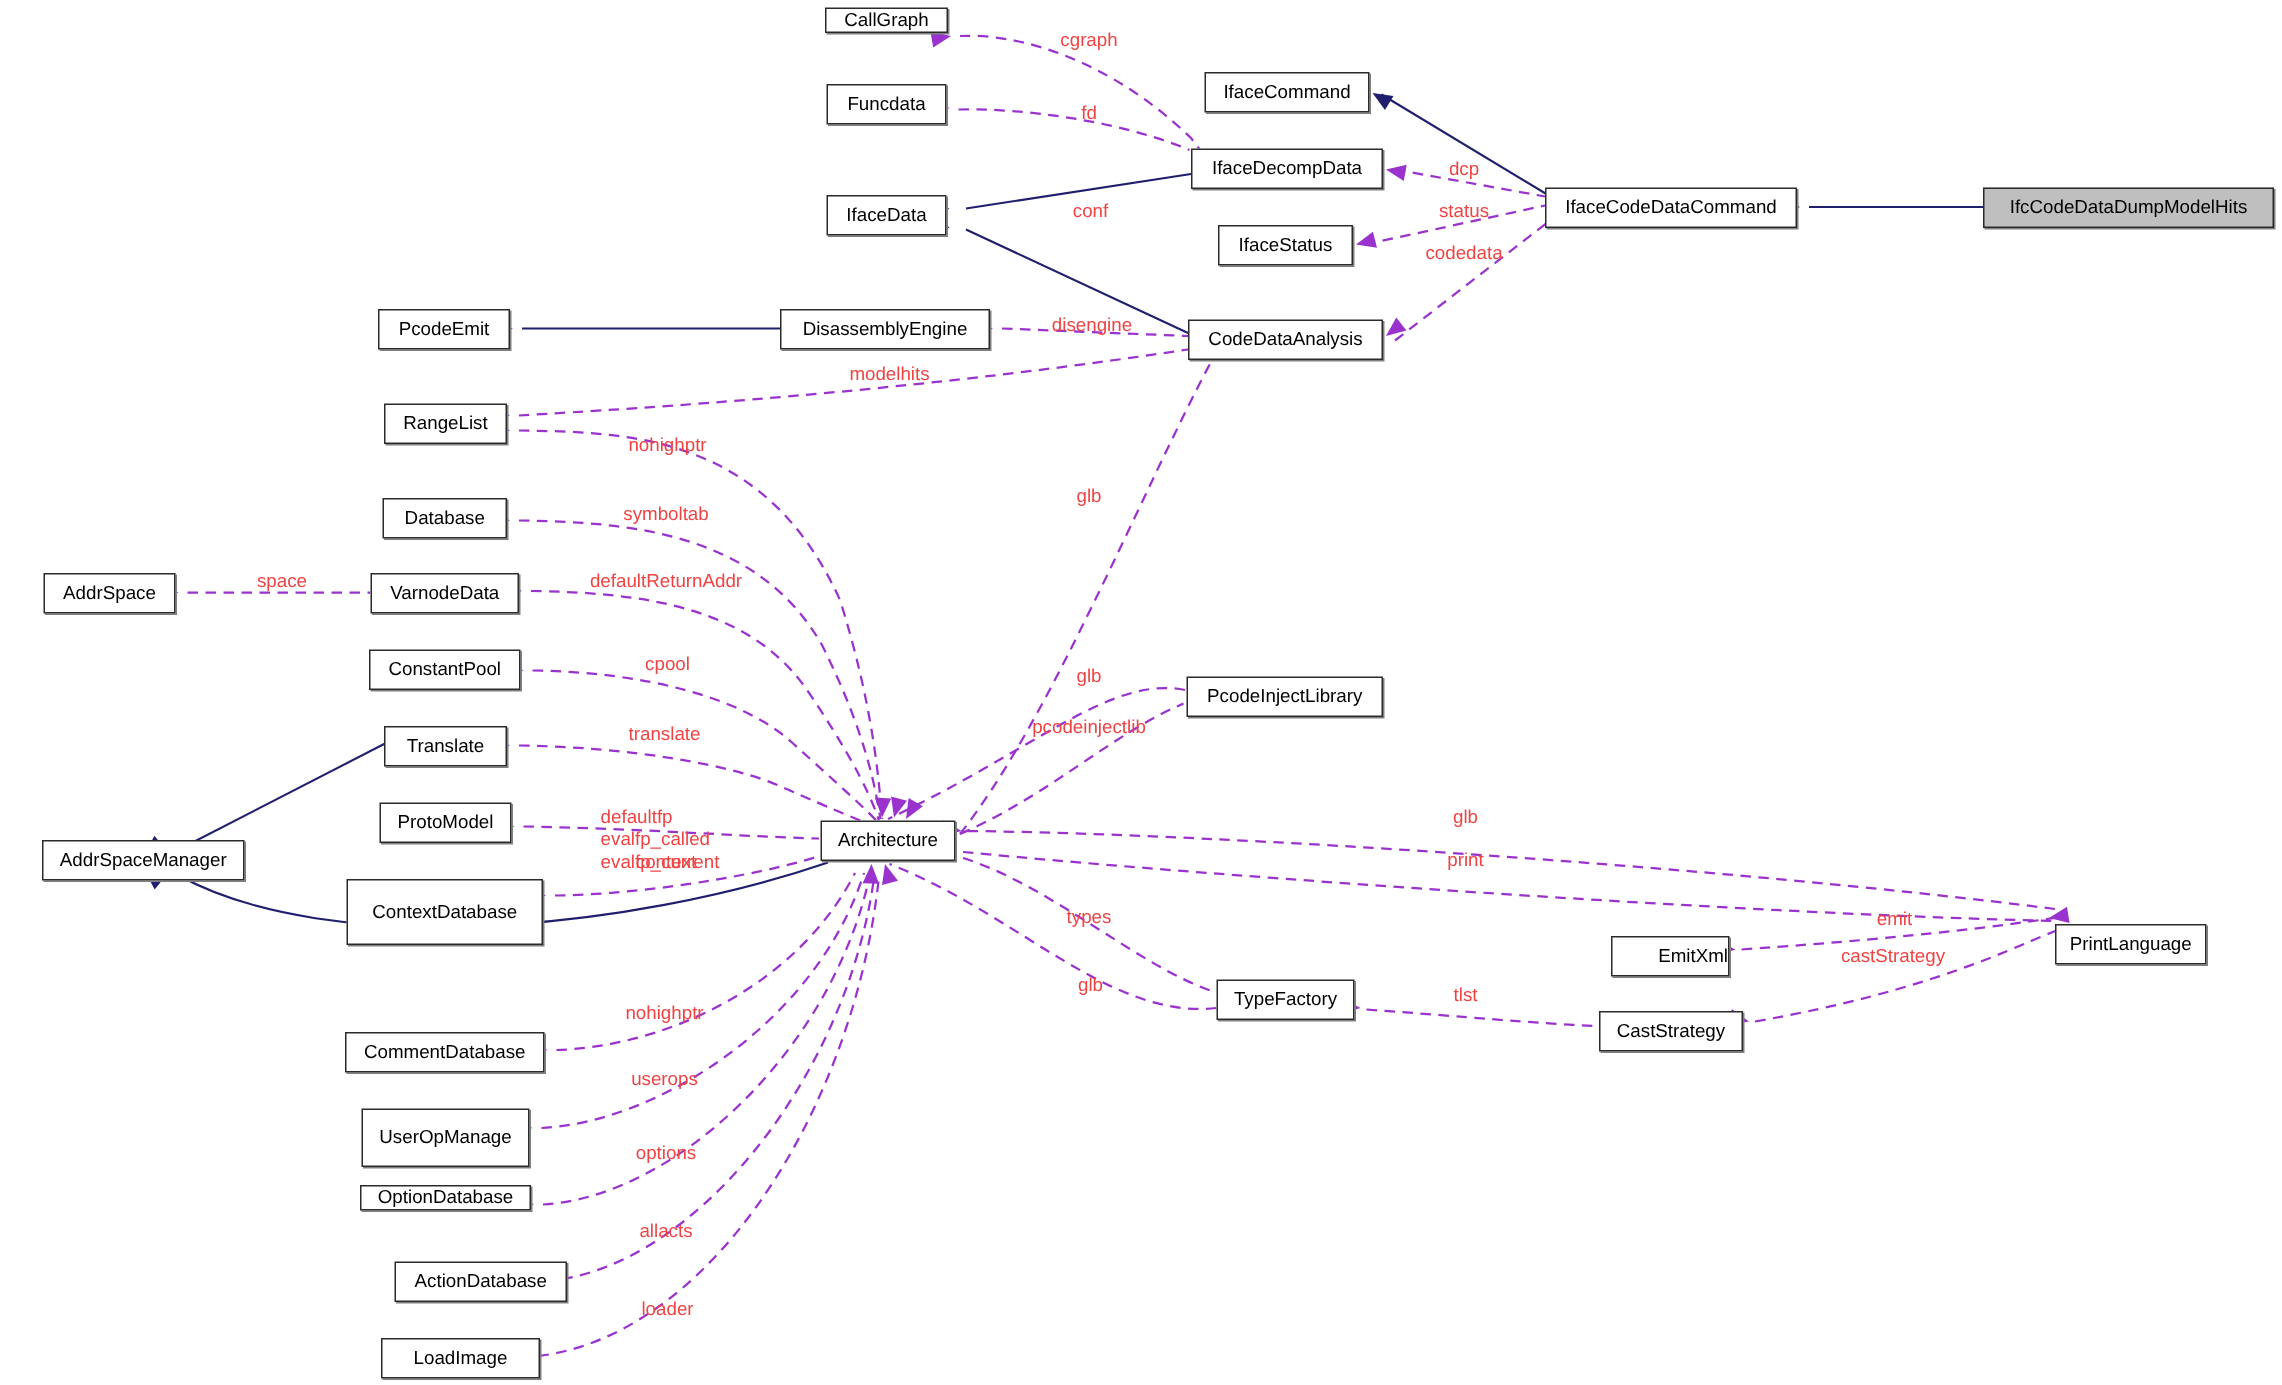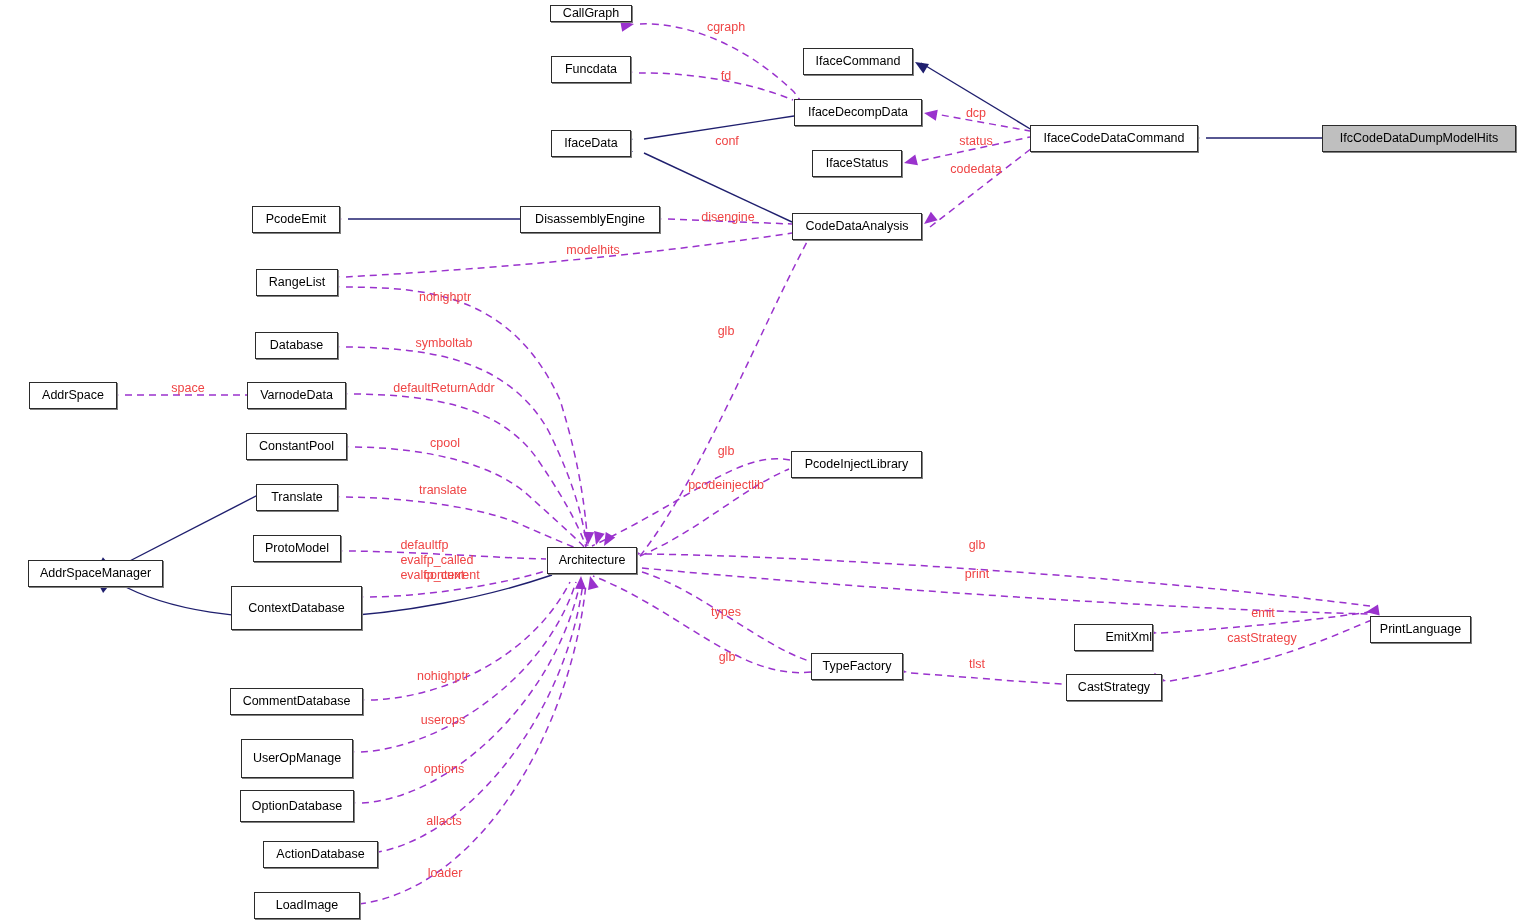--- a/index.html
+++ b/index.html
@@ -199,21 +199,21 @@
       </div>
       <div class="node" style="left: 1066px; top: 674px; width: 96px; height: 27px;">
         <span>CastStrategy</span>
       </div>
       <div class="node" style="left: 230px; top: 688px; width: 133px; height: 27px;">
         <span>CommentDatabase</span>
       </div>
       <div class="node" style="left: 241px; top: 739px; width: 112px; height: 39px;">
         <span>UserOpManage</span>
       </div>
-      <div class="node" style="left: 240px; top: 790px; width: 114px; height: 32px;">
+      <div class="node" style="left: 240px; top: 790px; width: 114px; height: 17px;">
         <span>OptionDatabase</span>
       </div>
       <div class="node" style="left: 239px; top: 841px; width: 115px; height: 27px; margin-left: 24px;">
         <span>ActionDatabase</span>
       </div>
       <div class="node" style="left: 254px; top: 892px; width: 106px; height: 27px;">
         <span>LoadImage</span>
       </div>
     </div>
   <div id="labels-layer">

